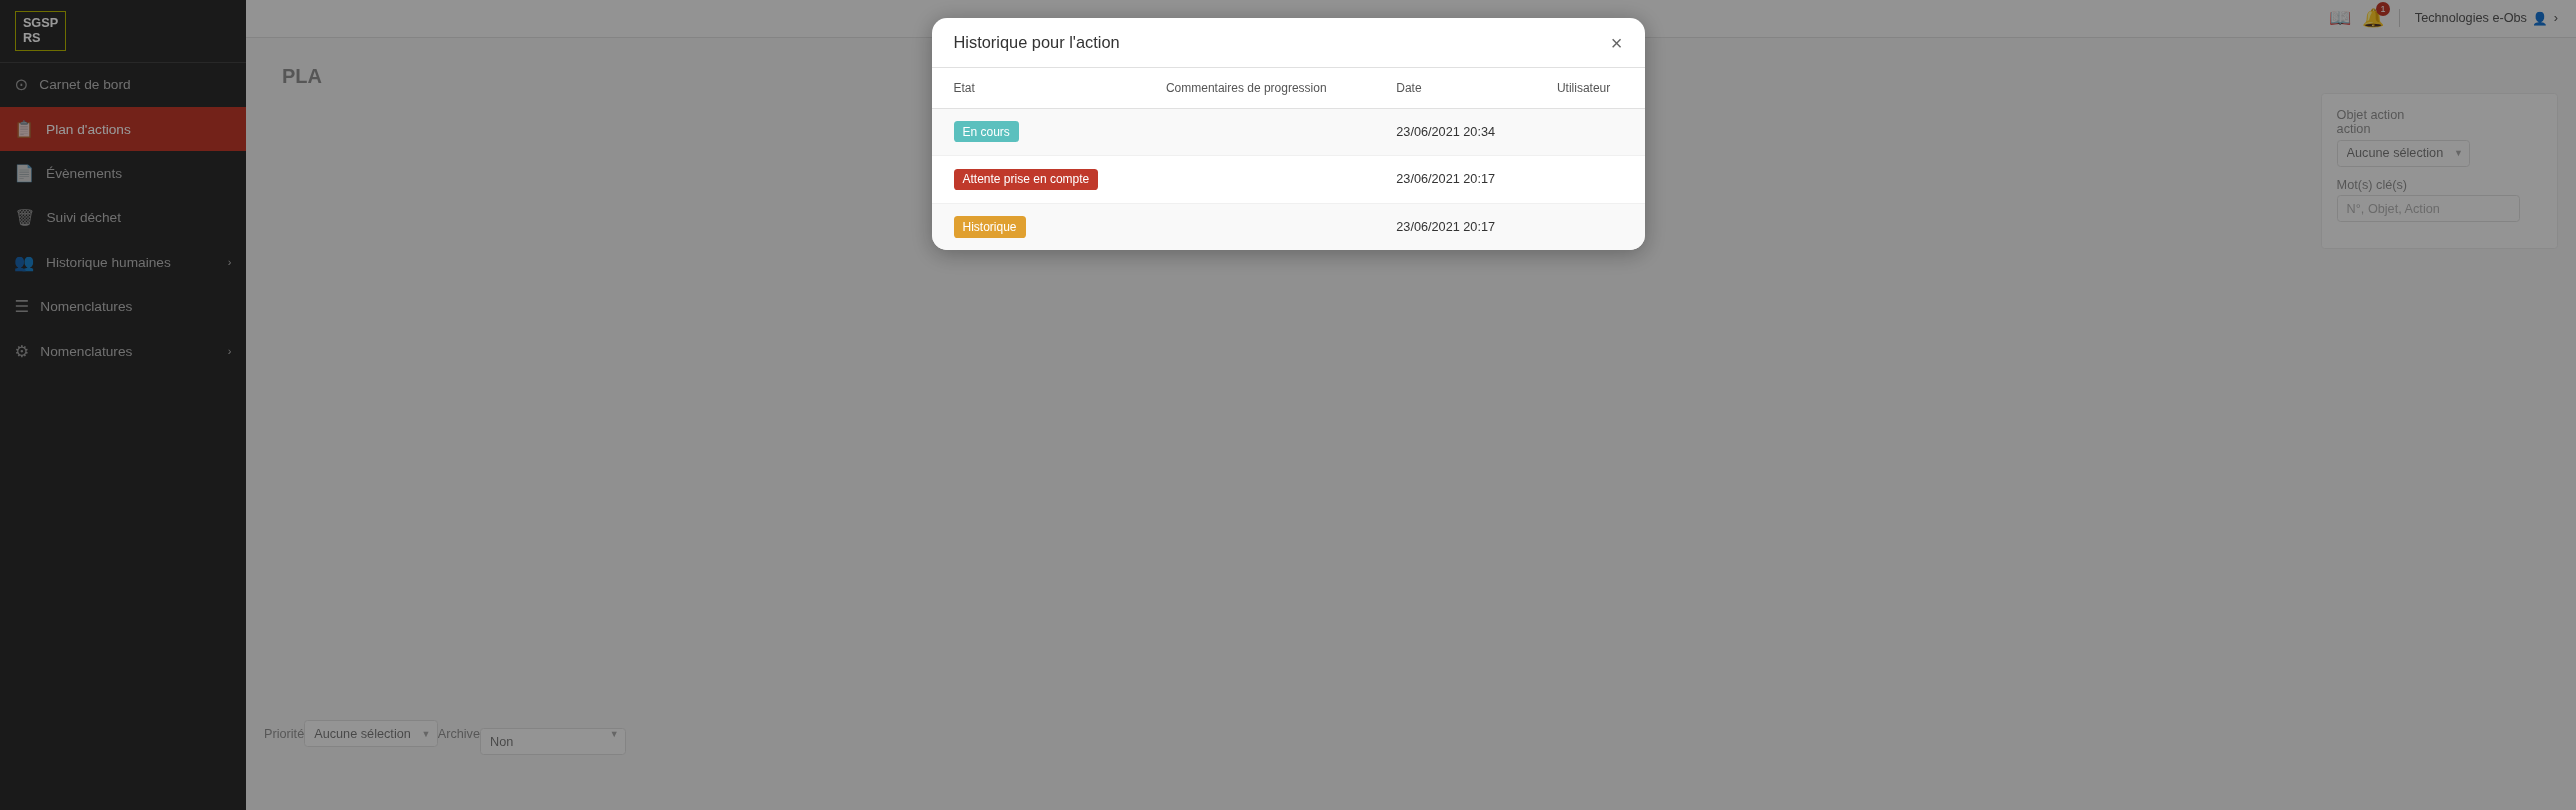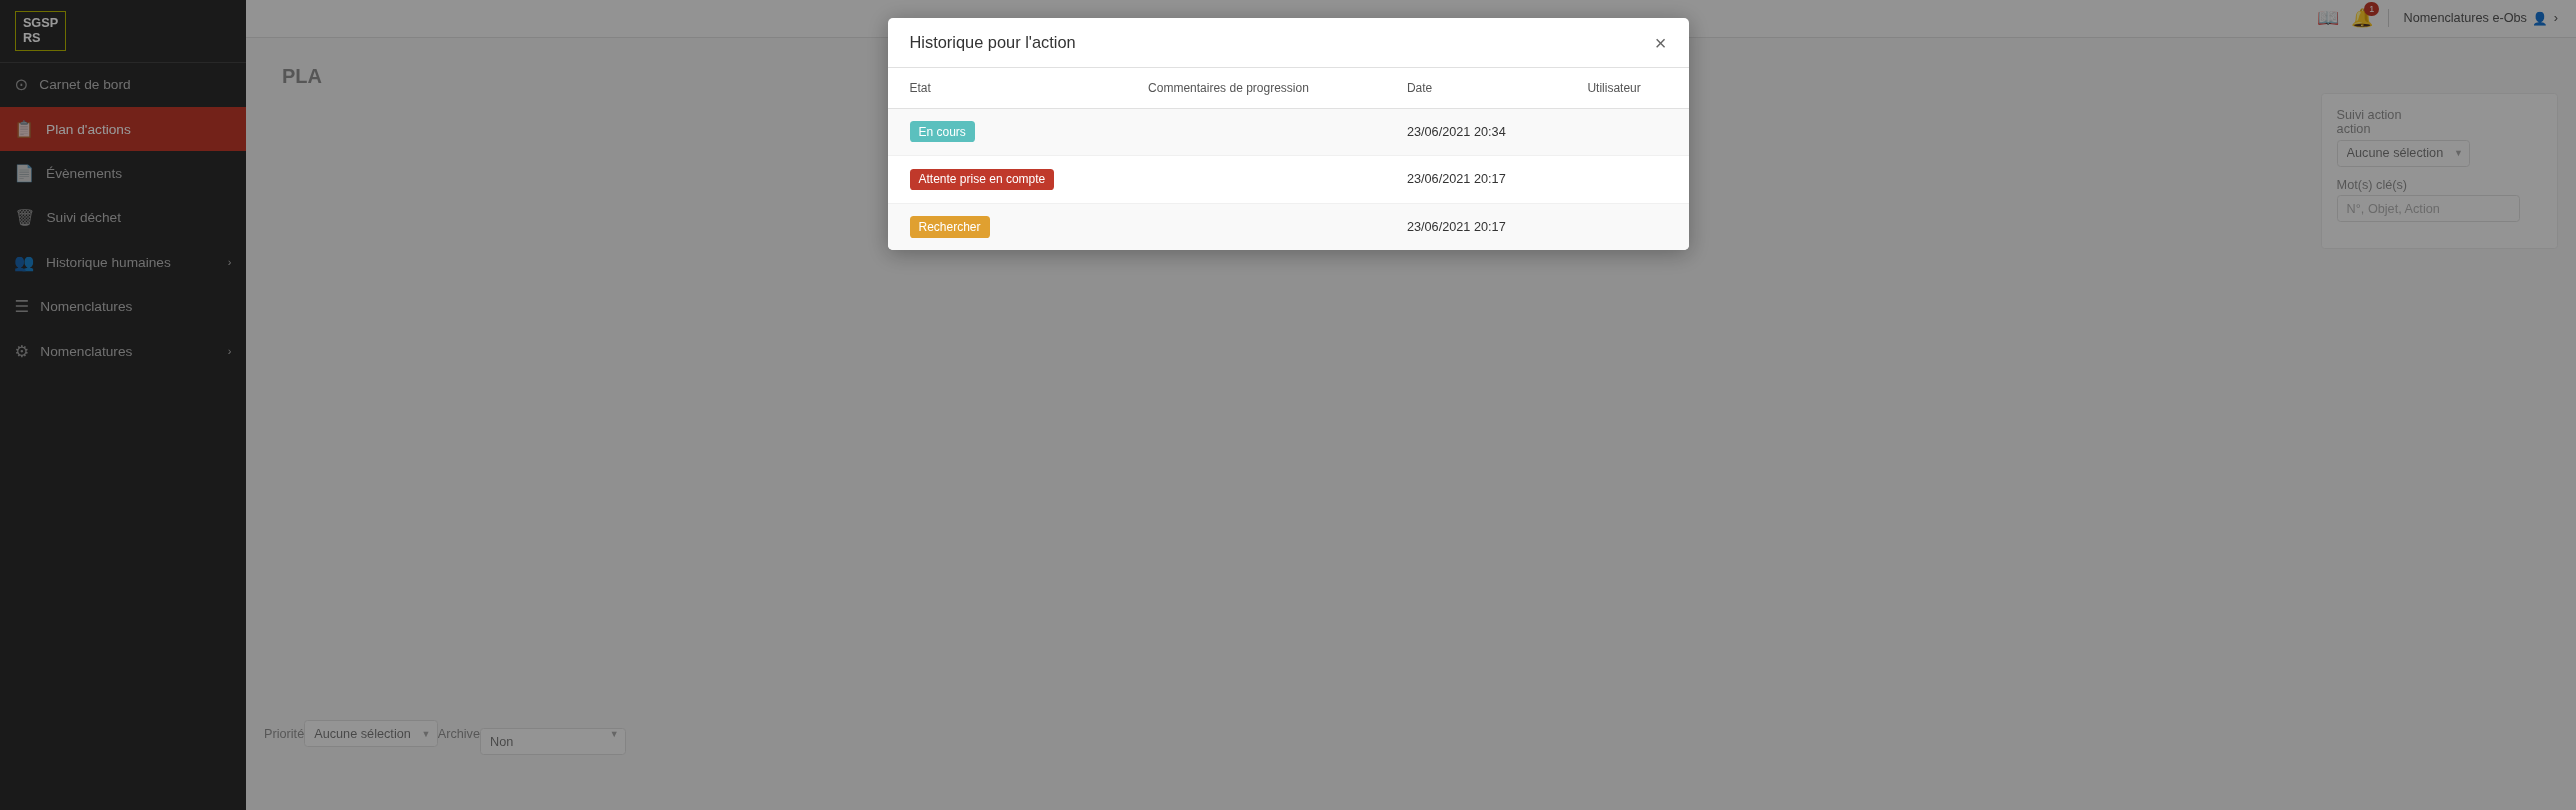--- a/index.html
+++ b/index.html
@@ -160,22 +160,22 @@
       z-index: 100;
       display: flex;
       align-items: flex-start;
       justify-content: center;
       padding-top: 18px;
     }
 
     
     .modal {
       background: #fff;
-      border-radius: 5px;
-      width: 801px;
+      border-radius: 15px;
+      width: 713px;
       max-width: 95vw;
       box-shadow: 0 3.6px 22px rgba(0,0,0,0.3);
       overflow: hidden;
     }
     .modal-header {
       display: flex;
       align-items: center;
       justify-content: space-between;
       padding: 14.6px 22px;
       border-bottom: 0.9px solid #e0e0e0;
@@ -300,36 +300,36 @@
   <div class="topbar">
     <div class="topbar-icons">
       <span style="font-size:18px; cursor:pointer;">📖</span>
       <div class="topbar-notif">
         <span>🔔</span>
         <div class="notif-badge">1</div>
       </div>
     </div>
     <div class="topbar-divider"></div>
     <div class="topbar-user">
-      <span>Nomenclatures e-Obs</span>
+      <span>Technologies e-Obs</span>
       <span>👤</span>
       <span>›</span>
     </div>
   </div>
 
   <div class="page-body">
 
     <div class="page-title-area">
       <span class="page-title-text">PLA</span>
     </div>
 
     <div class="right-filter">
       <div class="right-filter-row">
         <div class="right-filter-label">
-          <span>Suivi action</span><br>
+          <span>Objet action</span><br>
           <span>action</span>
         </div>
         <div class="select-wrapper">
           <select class="filter-select">
             <option>Aucune sélection</option>
           </select>
         </div>
       </div>
       <div class="right-filter-row">
         <div class="right-filter-label">Mot(s) clé(s)</div>
@@ -380,21 +380,21 @@
             <tr>
               <td>
                 <span class="badge badge-attente">Attente prise en compte</span>
               </td>
               <td></td>
               <td>23/06/2021 20:17</td>
               <td></td>
             </tr>
             <tr>
               <td>
-                <span class="badge badge-brouillon">Rechercher</span>
+                <span class="badge badge-brouillon">Historique</span>
               </td>
               <td></td>
               <td>23/06/2021 20:17</td>
               <td></td>
             </tr>
           </tbody>
         </table>
       </div>
     </div>
   </div>

